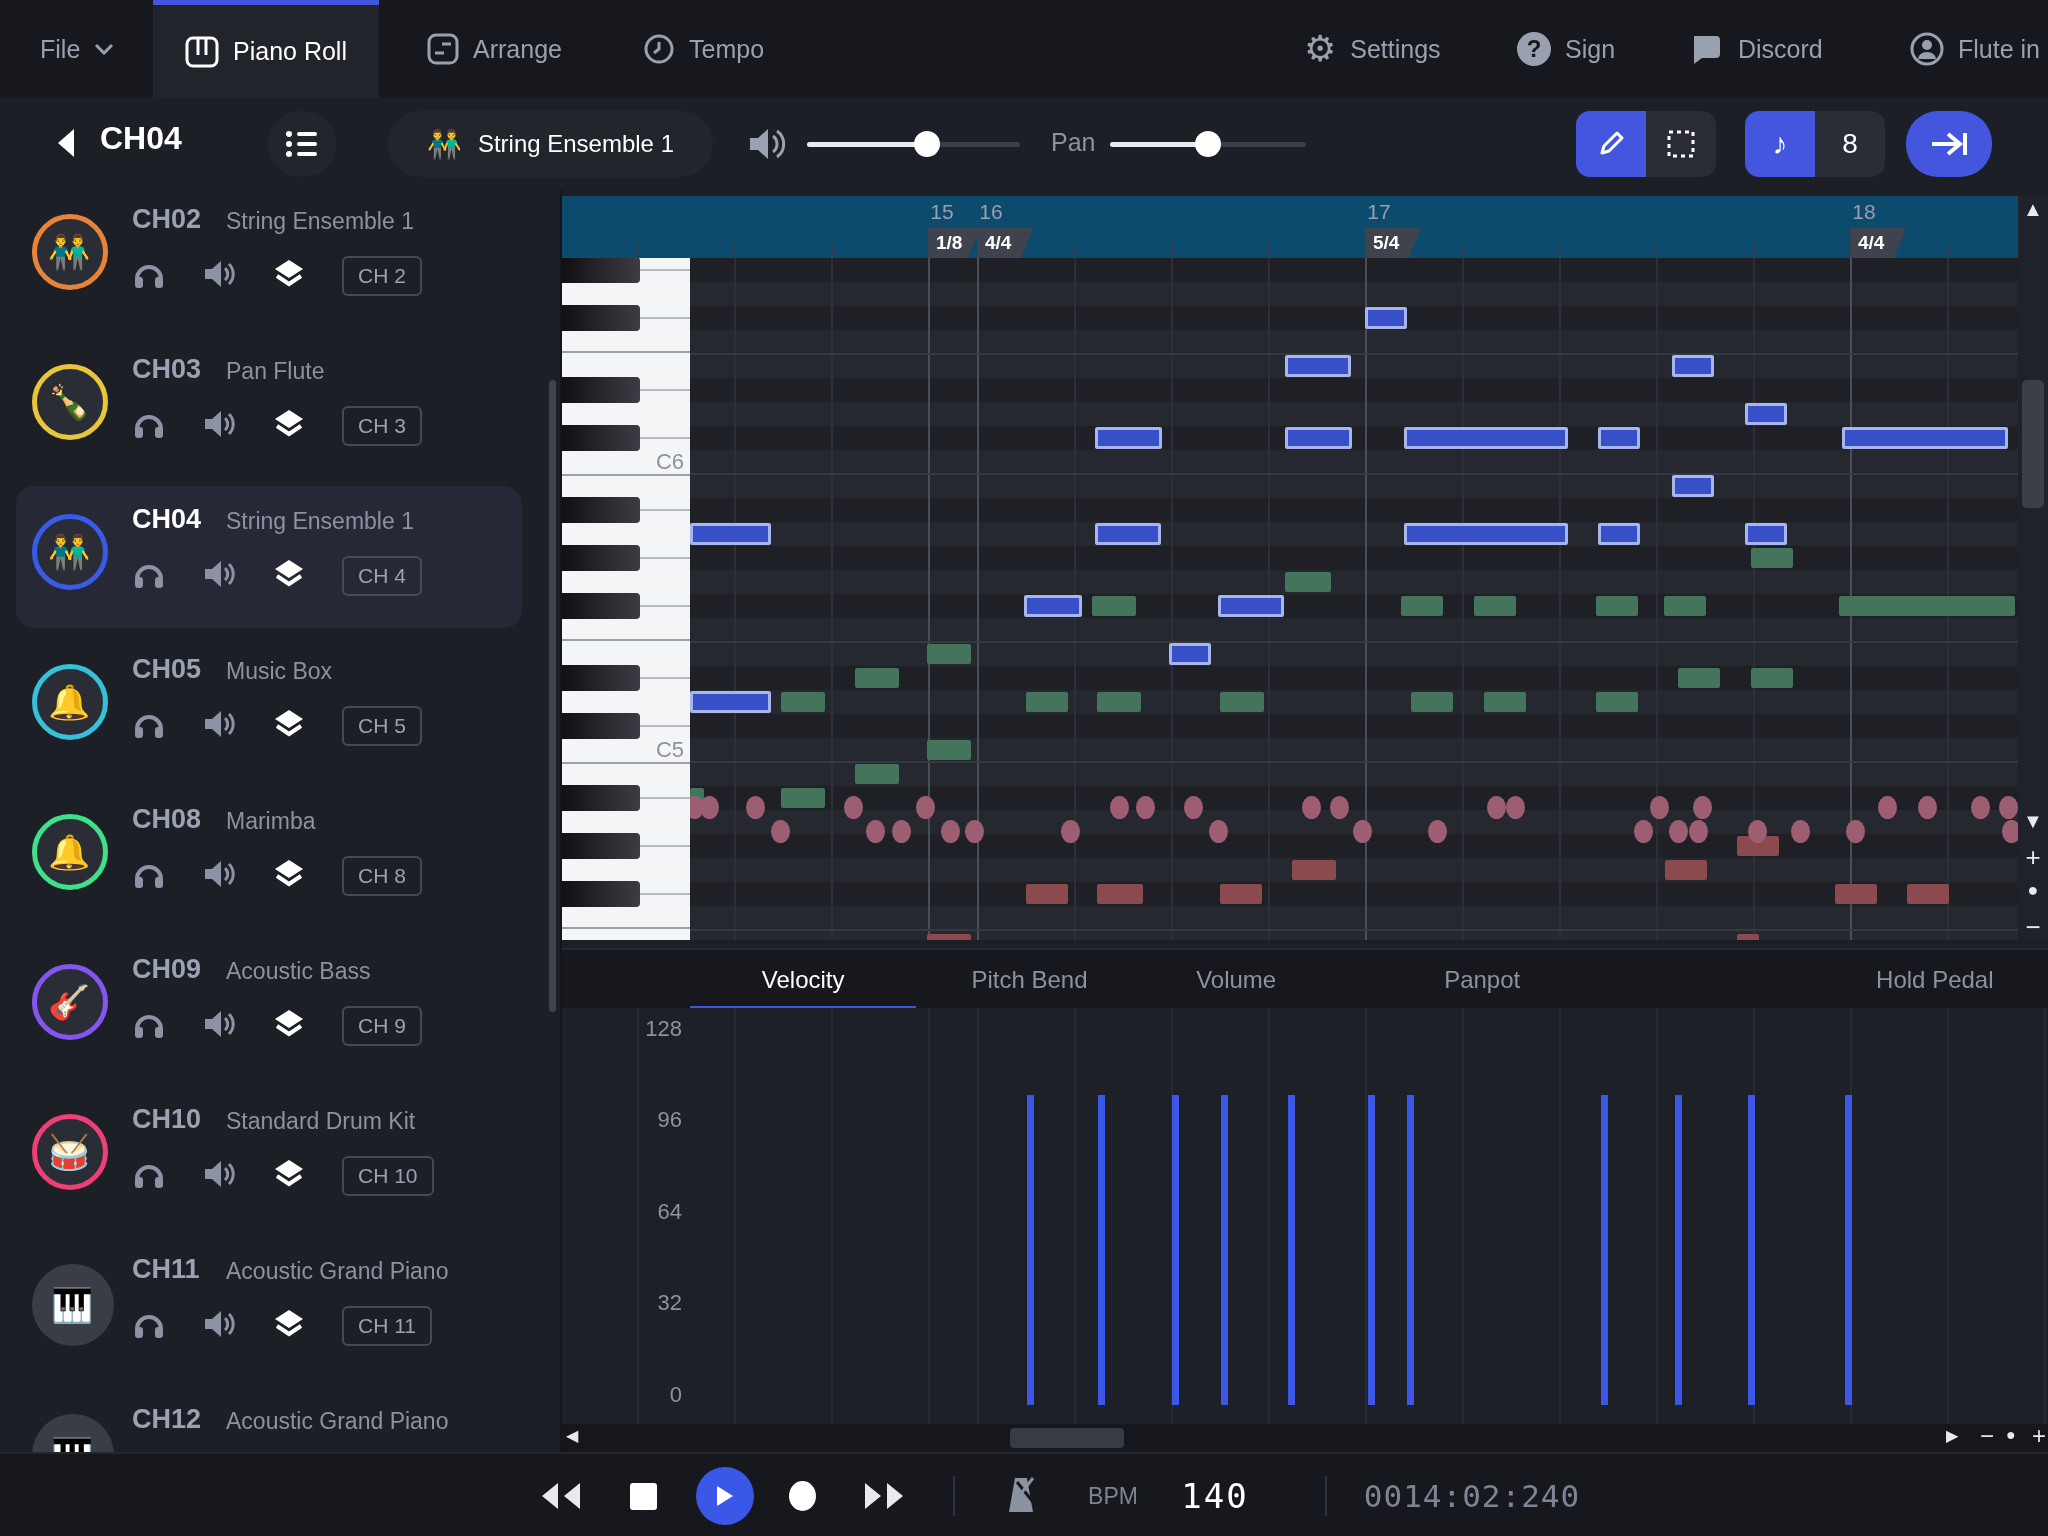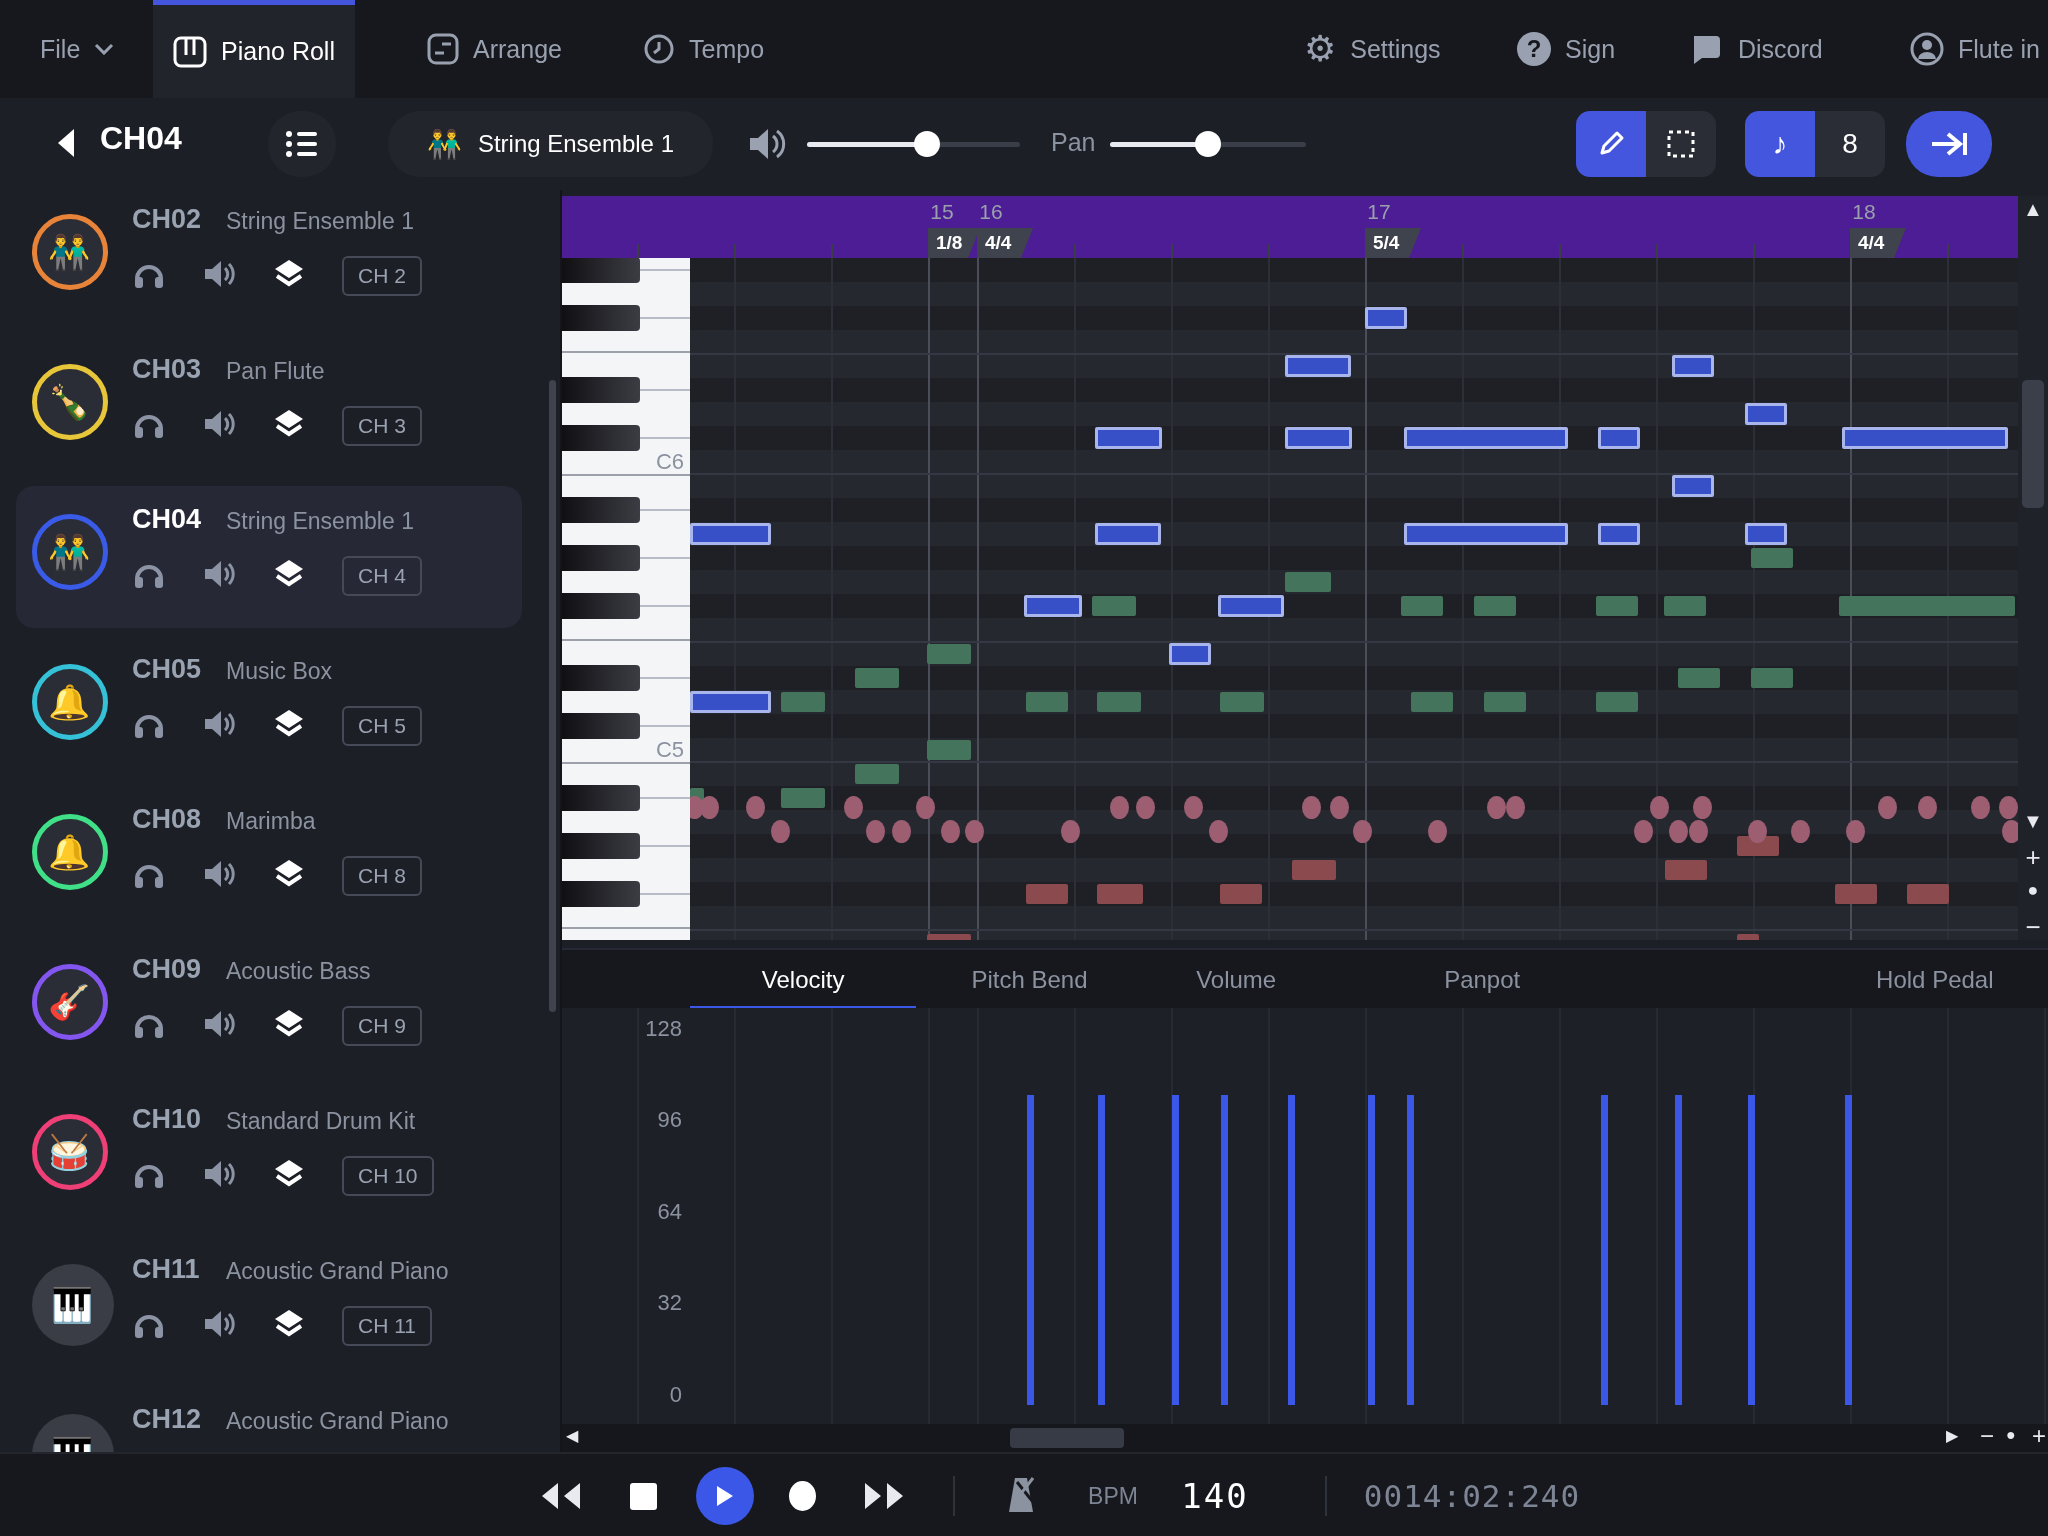--- a/index.html
+++ b/index.html
@@ -3,21 +3,21 @@
 <meta charset="utf-8">
 <style>
   html,body{margin:0;padding:0;background:#0e0f13;}
   *{box-sizing:border-box;font-family:"Liberation Sans",sans-serif;}
   #app{position:relative;width:2048px;height:1536px;background:#1d1f26;overflow:hidden;}
   .abs{position:absolute;}
   
   #nav{left:0;top:0;width:2048px;height:98px;background:#17181d;}
   .nav-item{position:absolute;top:0;height:98px;display:flex;align-items:center;gap:14px;color:#99a1b0;font-size:25px;}
   .nav-tab.active{background:#22242b;border-top:5px solid #4456dd;color:#fff;padding-top:0;}
-  .nav-tab{padding:0 20px;}
+  .nav-tab{padding:0 32px;}
   .navicon{display:inline-flex;align-items:center;justify-content:center;}
   
   #toolbar{left:0;top:98px;width:2048px;height:92px;background:#1d1f26;}
   .pill{position:absolute;background:#23252d;border-radius:32px;display:flex;align-items:center;justify-content:center;color:#fff;}
   .slider-track{position:absolute;height:5px;border-radius:3px;background:#3a3e48;top:50%;margin-top:-2px;}
   .slider-fill{position:absolute;height:5px;border-radius:3px;background:#e8eaf0;}
   .slider-thumb{position:absolute;width:26px;height:26px;border-radius:50%;background:#fff;top:50%;margin-top:-13px;}
   .seg{position:absolute;height:66px;border-radius:14px;overflow:hidden;display:flex;}
   .seg .cell{width:70px;height:66px;display:flex;align-items:center;justify-content:center;background:#2a2d35;color:#fff;}
   .seg .cell.on{background:#4456dd;}
@@ -25,21 +25,21 @@
   #sidebar{left:0;top:190px;width:562px;height:1262px;background:#1d1f26;border-right:2px solid #14151a;}
   .chan{position:absolute;left:0;width:562px;height:150px;}
   .chan .selbg{position:absolute;left:16px;right:40px;top:-10px;height:142px;background:#262935;border-radius:18px;}
   .avatar{position:absolute;left:32px;top:18px;width:82px;height:82px;border-radius:50%;display:flex;align-items:center;justify-content:center;background:#2a2d35;font-size:34px;}
   .chan .title{position:absolute;left:132px;top:8px;font-size:27px;font-weight:bold;color:#9aa3b2;}
   .chan .sub{position:absolute;top:12px;font-size:23px;color:#8b92a0;white-space:nowrap;}
   .chan .icons{position:absolute;left:132px;top:58px;height:44px;display:flex;align-items:center;}
   .badge{border:2px solid #454a56;border-radius:6px;color:#9aa2b1;font-size:21px;padding:6px 14px;}
   .sideicon{width:34px;height:34px;}
   
-  #ruler{left:562px;top:196px;width:1486px;height:62px;background:#4c1d95;}
+  #ruler{left:562px;top:196px;width:1486px;height:62px;background:#0c4a6e;}
   .rnum{position:absolute;top:4px;font-size:21px;color:#9aa0ac;transform:translateX(-50%);}
   .rsig{position:absolute;top:32px;height:30px;background:#3f434d;color:#fff;font-weight:bold;font-size:19px;display:flex;align-items:center;padding:0 14px 0 8px;clip-path:polygon(0 0,100% 0,calc(100% - 12px) 100%,0 100%);}
   .rtick{position:absolute;bottom:0;width:2px;height:14px;background:#3a3d47;}
   
   #keys{left:562px;top:258px;width:128px;height:682px;background:#f4f5f7;overflow:hidden;}
   .blackkey{position:absolute;left:0;width:78px;height:26px;background:linear-gradient(90deg,#101013,#3c3c44);border-radius:0 4px 4px 0;}
   .keyline-full{position:absolute;left:0;width:128px;height:2px;background:#9ba0ab;}
   .keyline-half{position:absolute;left:78px;width:50px;height:2px;background:#b7bcc6;}
   .keylabel{position:absolute;right:6px;width:60px;text-align:right;font-size:22px;color:#8b92a0;}
   

